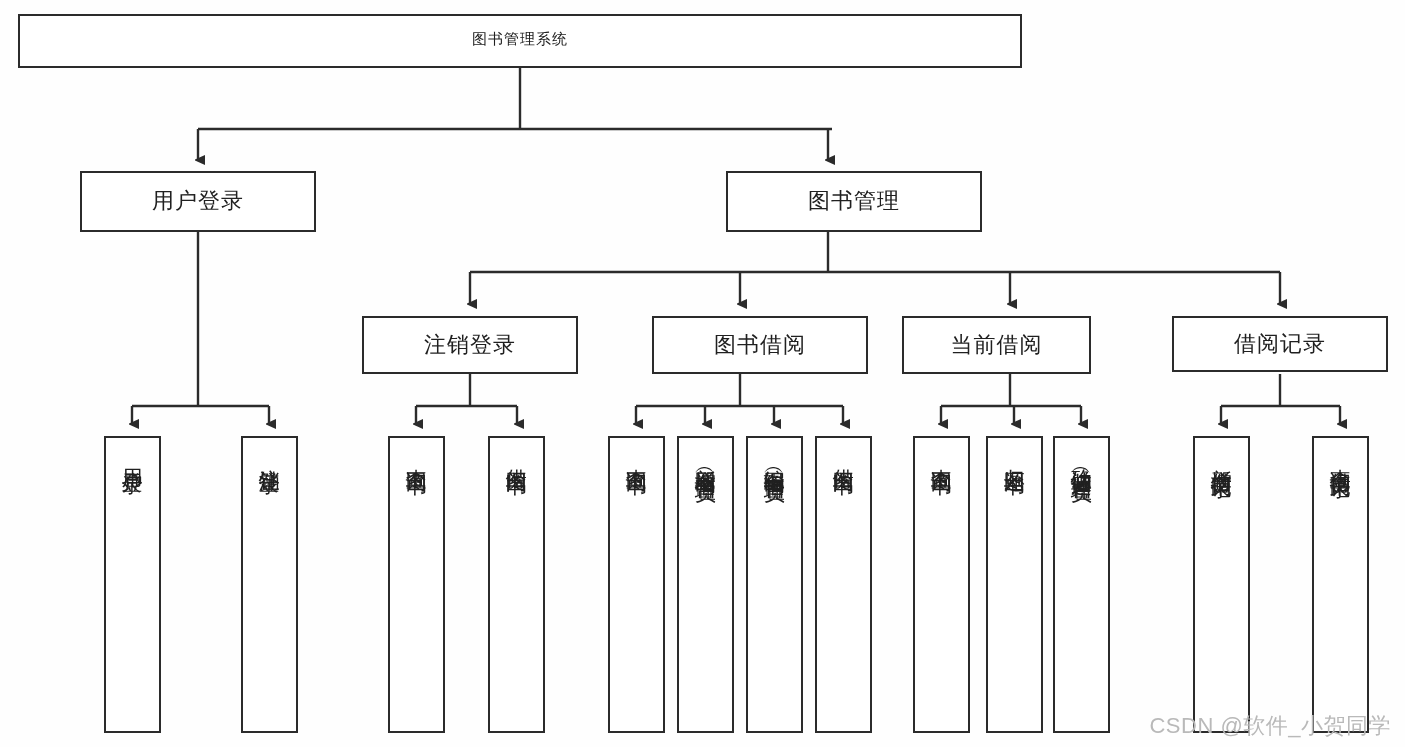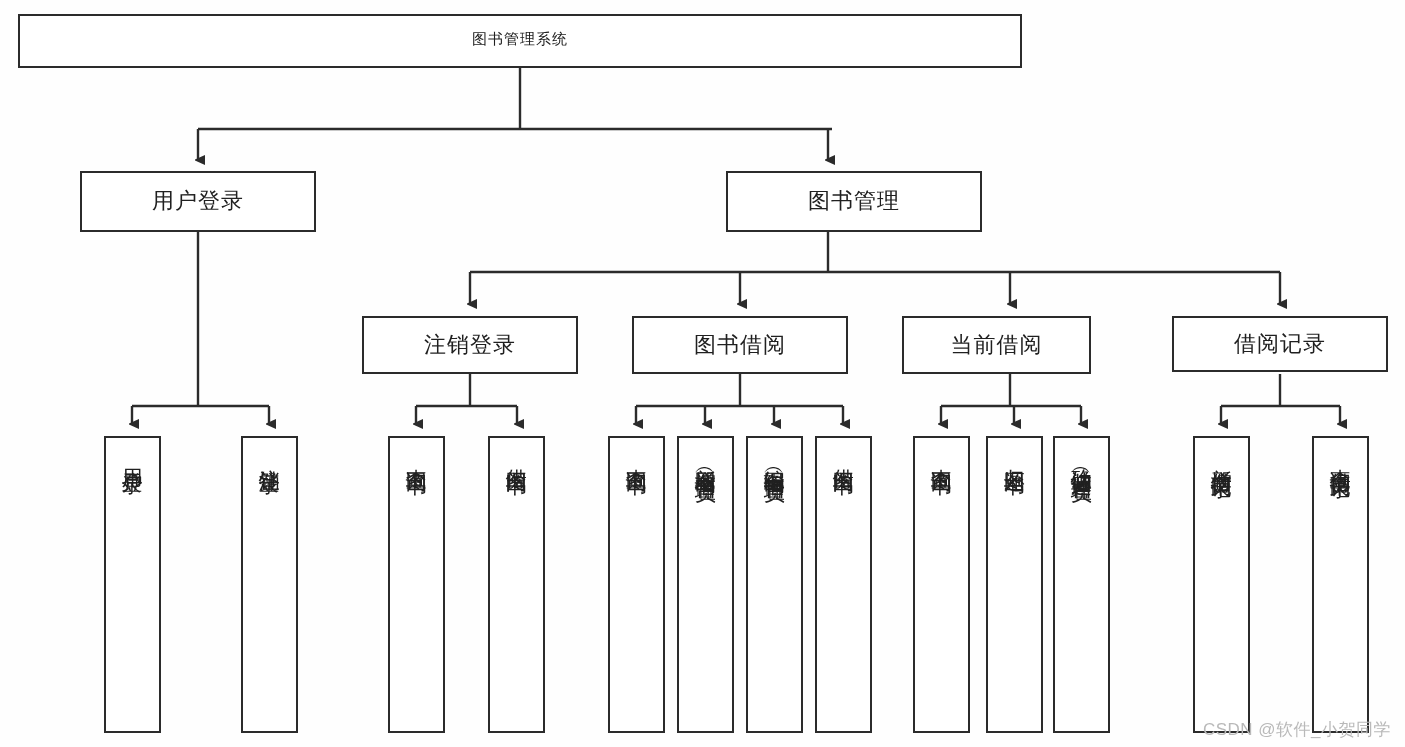--- a/index.html
+++ b/index.html
@@ -48,21 +48,21 @@
     font-size:21px;
     line-height:1.32;
     letter-spacing:2px;
     color:#202020;
     white-space:nowrap;
   }
   .watermark{
     position:absolute;
     right:14px;
     bottom:6px;
-    font-size:17px;
+    font-size:22px;
     color:#b9b9b9;
     letter-spacing:.5px;
     white-space:nowrap;
   }
 </style>
 </head>
 <body>
 
 <div id="canvas">
 
@@ -123,21 +123,21 @@
   <div class="node horiz" style="left: 80px; top: 171px; width: 236px; height: 61px;">
     <span class="label">用户登录</span>
   </div>
   <div class="node horiz" style="left: 726px; top: 171px; width: 256px; height: 61px;">
     <span class="label">图书管理</span>
   </div>
 
   <div class="node horiz" style="left: 362px; top: 316px; width: 216px; height: 58px;">
     <span class="label">注销登录</span>
   </div>
-  <div class="node horiz" style="left: 632px; top: 316px; width: 216px; height: 58px;">
+  <div class="node horiz" style="left: 652px; top: 316px; width: 216px; height: 58px;">
     <span class="label">图书借阅</span>
   </div>
   <div class="node horiz" style="left: 902px; top: 316px; width: 189px; height: 58px;">
     <span class="label">当前借阅</span>
   </div>
   <div class="node horiz" style="left: 1172px; top: 316px; width: 216px; height: 56px;">
     <span class="label">借阅记录</span>
   </div>
 
   <div class="node vert" style="left: 104px; top: 436px; width: 57px; height: 297px;">

